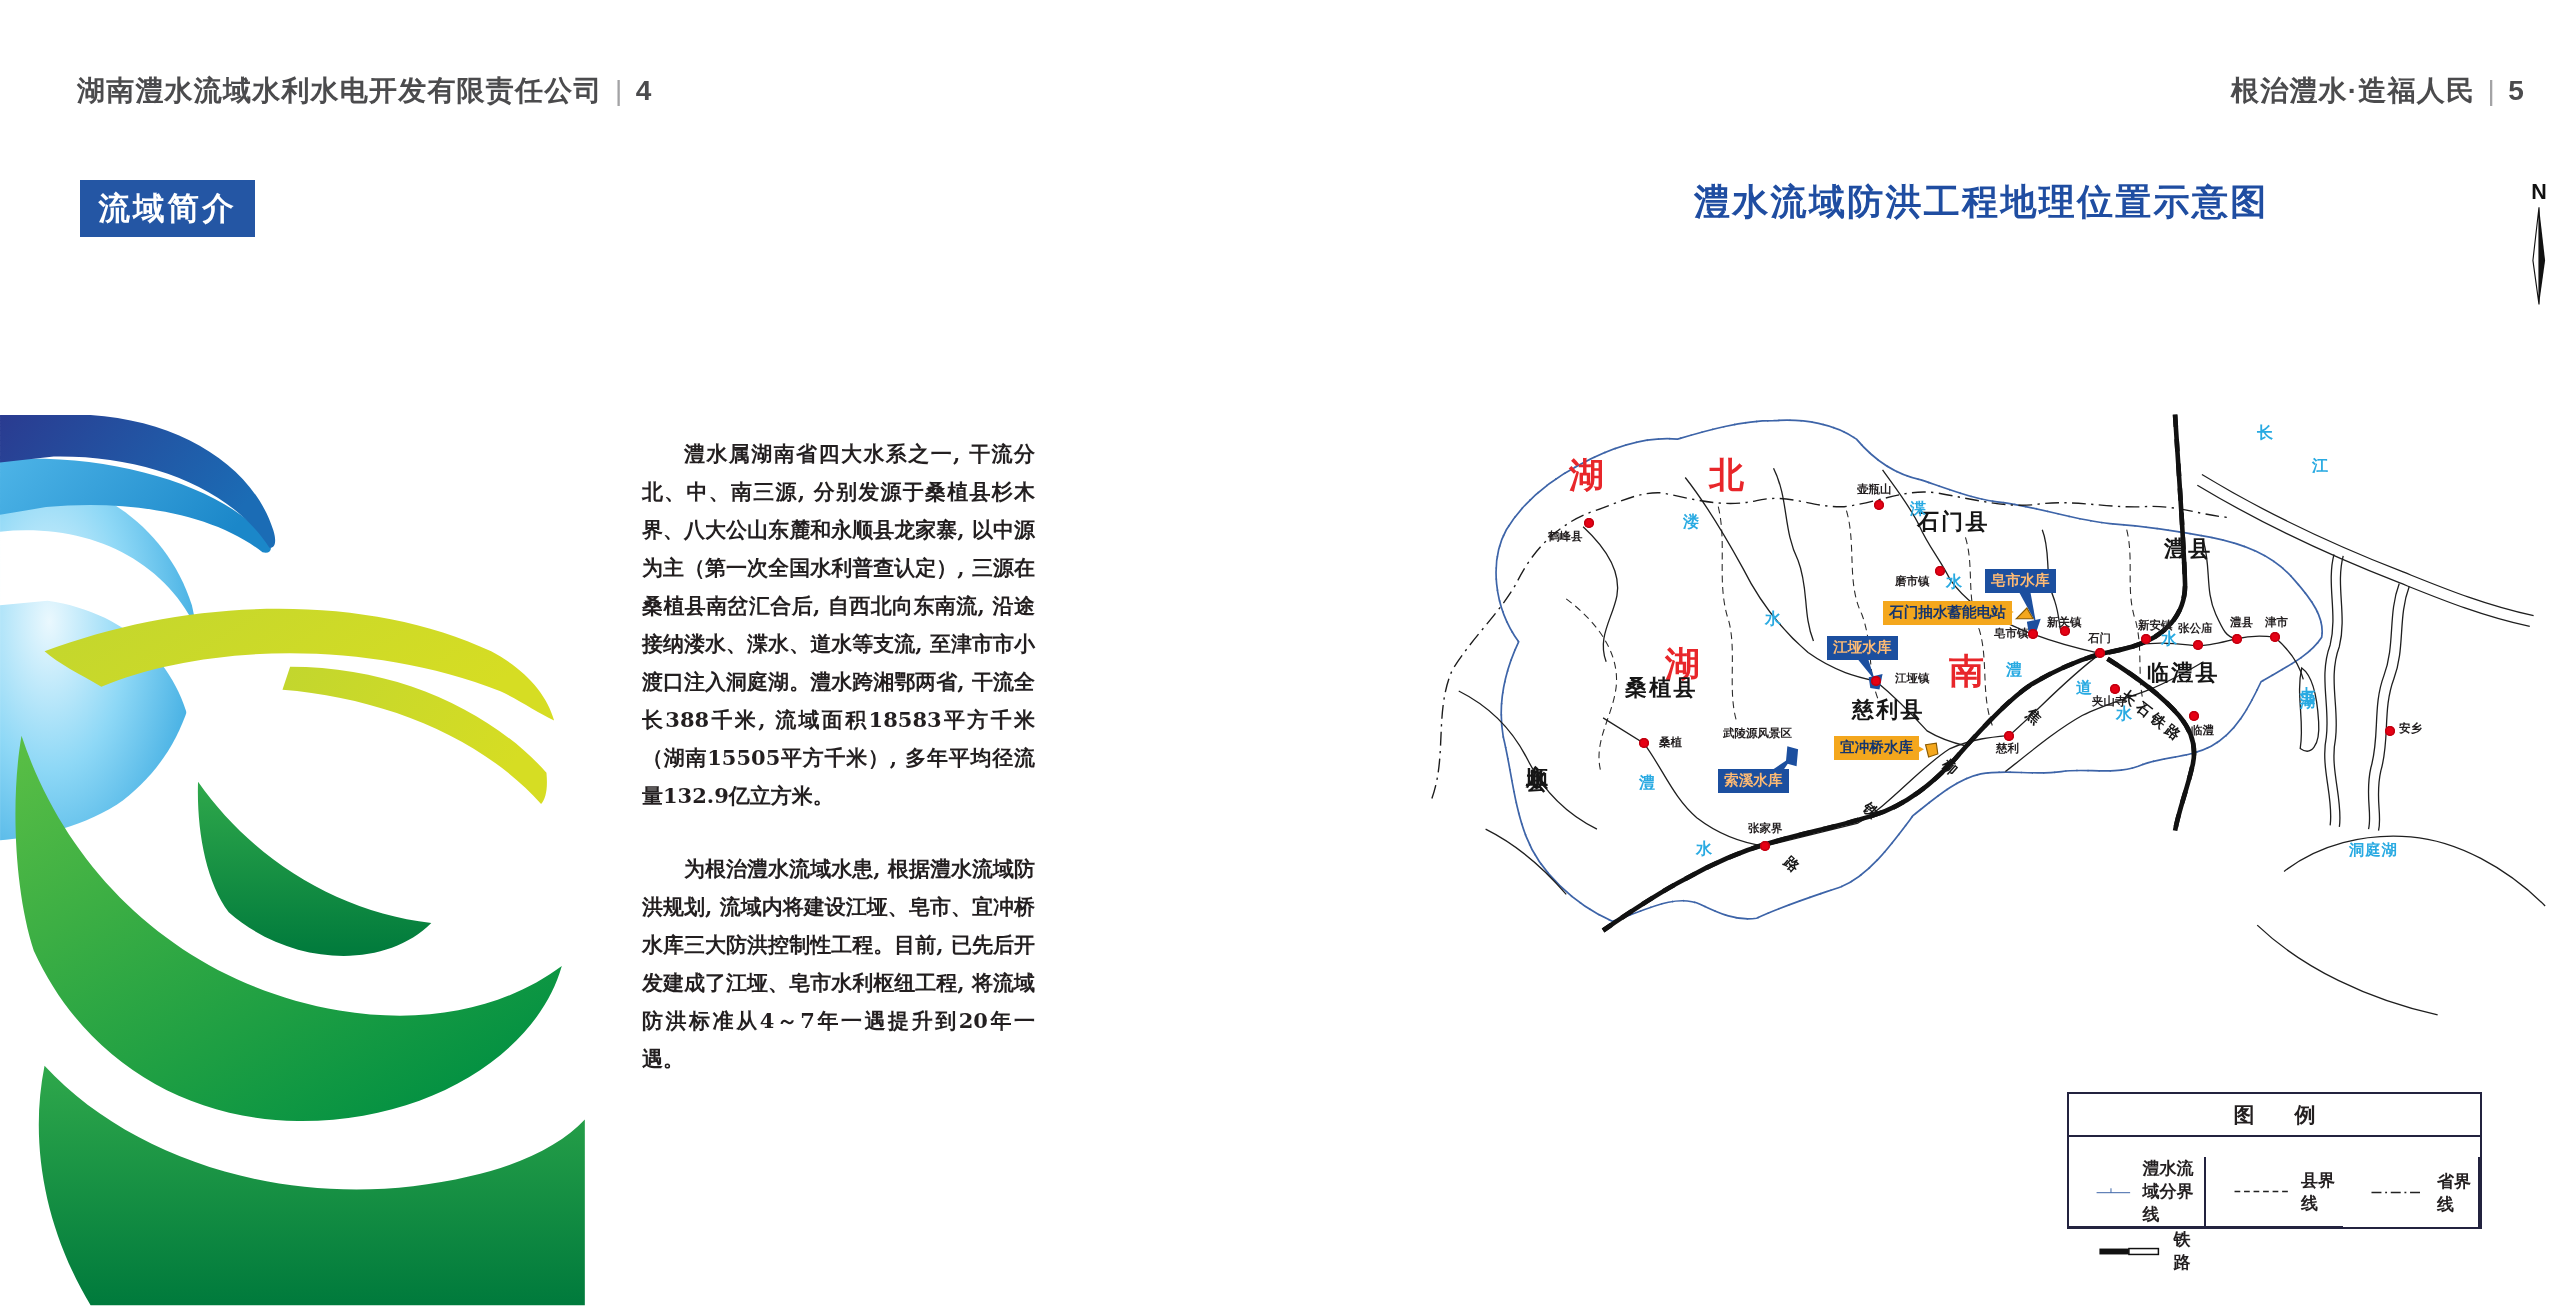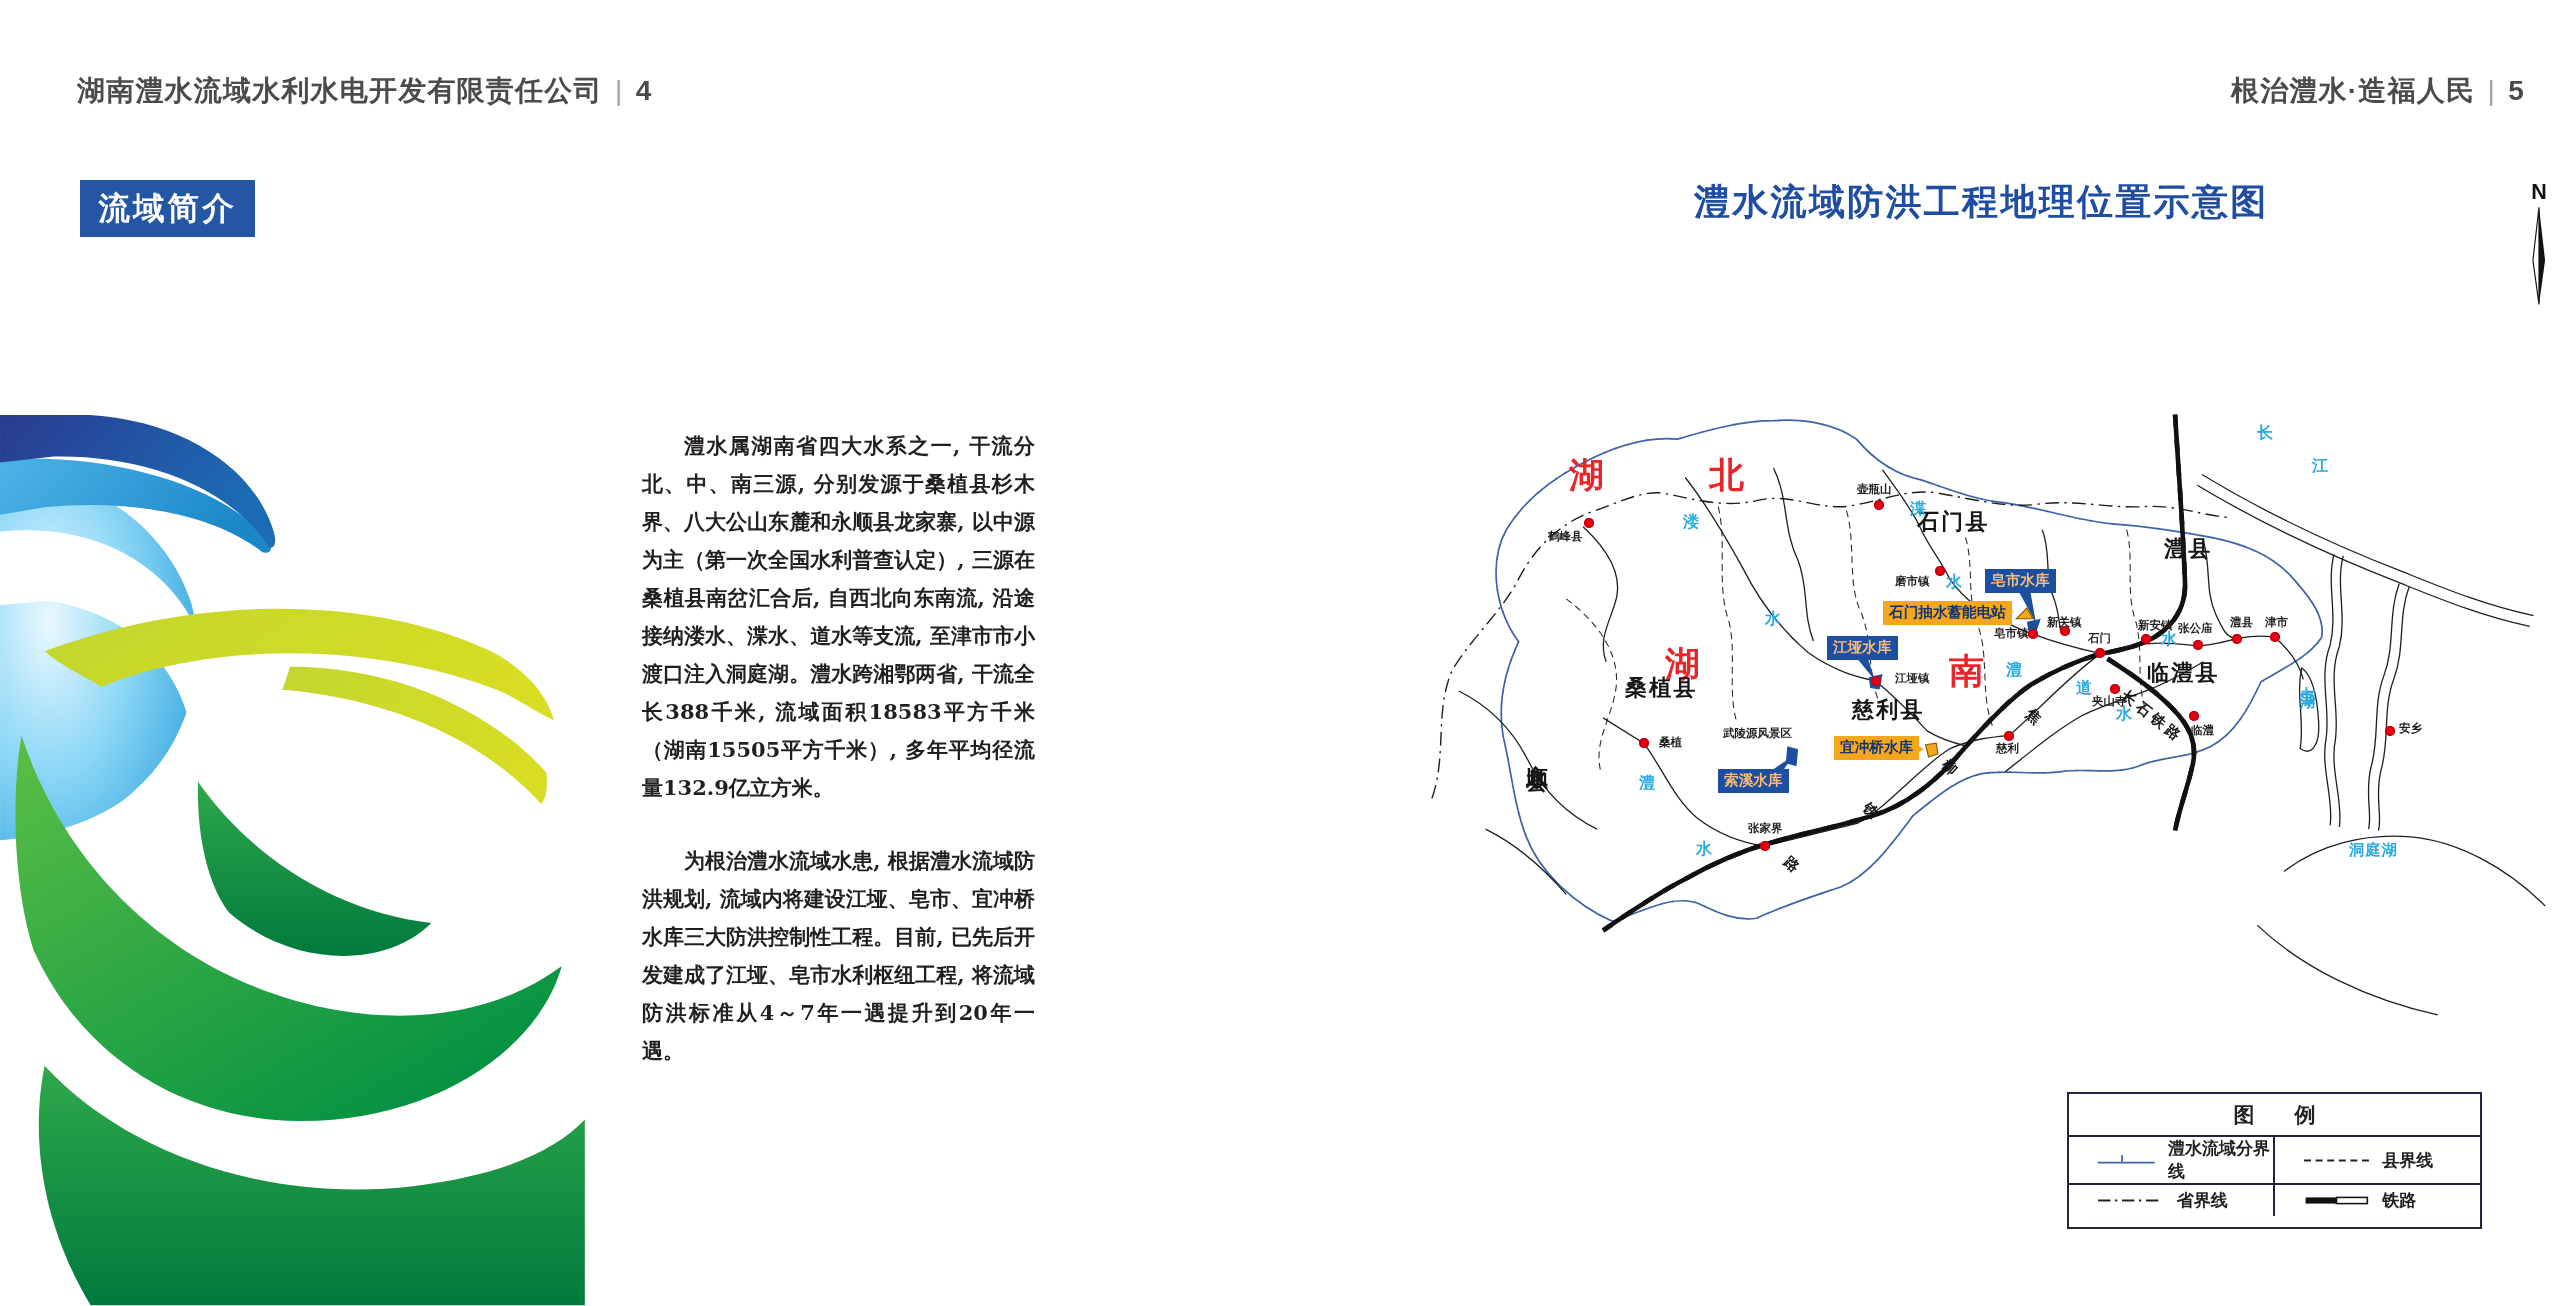--- a/index.html
+++ b/index.html
@@ -10,21 +10,21 @@
                letter-spacing:1.2px;white-space:nowrap;}
   .page-header .sep{color:#a3a3a5;font-weight:400;margin:0 12.3px;}
   #header-left{left:77px;}
   #header-right{right:51px;}
   
   .section-badge{position:absolute;left:80px;top:180px;background:#2456a4;color:#fff;
                  font-size:31.5px;font-weight:700;letter-spacing:3.1px;padding:7.7px 18.4px;}
   .body-text{position:absolute;left:642px;top:427px;width:393px;color:#231f20;
              font-family:"DejaVu Serif",serif;font-weight:700;font-size:21px;line-height:38px;
              text-align:justify;}
-  .body-text p{margin:0 0 35px 0;text-indent:2em;}
+  .body-text p{margin:8px 0 35px 0;text-indent:2em;}
   #logo{position:absolute;left:0;top:415px;}
   
   .map-title{position:absolute;left:1694px;top:178px;font-size:36px;font-weight:700;
              color:#1f4da1;letter-spacing:2.3px;white-space:nowrap;}
   #compass{position:absolute;left:2520px;top:180px;width:38px;text-align:center;color:#111;}
   #compass .n{font-size:21.5px;font-weight:700;}
   
   #map-labels{position:absolute;left:0;top:0;width:2576px;height:1306px;pointer-events:none;}
   .lbl{position:absolute;white-space:nowrap;transform-origin:left top;line-height:1;}
   .town{font-size:11.5px;font-weight:700;color:#231f20;}
@@ -38,21 +38,21 @@
   .dot{position:absolute;width:10px;height:10px;border-radius:50%;background:#e60014;
        transform:translate(-50%,-50%);box-shadow:inset 0 0 0 1.5px #c00010;}
   .callout{position:absolute;font-size:14.6px;font-weight:700;padding:2.3px 6.1px 3.1px;white-space:nowrap;}
   .callout.blue{background:#1c4f9f;color:#fdba74;}
   .callout.orange{background:#f4a71d;color:#14356e;}
   
   #legend{position:absolute;left:2067px;top:1092px;width:415px;height:137px;
           border:2.3px solid #23233f;box-sizing:border-box;color:#231f20;}
   #legend .lg-title{height:41px;border-bottom:2.3px solid #23233f;display:flex;align-items:center;
           justify-content:center;font-size:21px;font-weight:700;letter-spacing:17px;text-indent:17px;}
-  #legend .lg-grid{display:grid;grid-template-columns:1fr 1fr;grid-template-rows:1fr 1fr;height:79px;}
+  #legend .lg-grid{display:grid;grid-template-columns:1fr 1fr 1fr;grid-template-rows:1fr 1fr;height:79px;margin-top:20px;}
   #legend .lg-cell{display:flex;align-items:center;gap:10.7px;padding-left:26px;
           border-right:2.3px solid #23233f;border-bottom:2.3px solid #23233f;box-sizing:border-box;}
   #legend .lg-cell:nth-child(2n){border-right:none;}
   #legend .lg-cell:nth-child(n+3){border-bottom:none;}
   #legend .lg-cell span{font-size:17px;font-weight:700;}
 </style>
 </head>
 <body>
 
 <div class="page-header" id="header-left">

